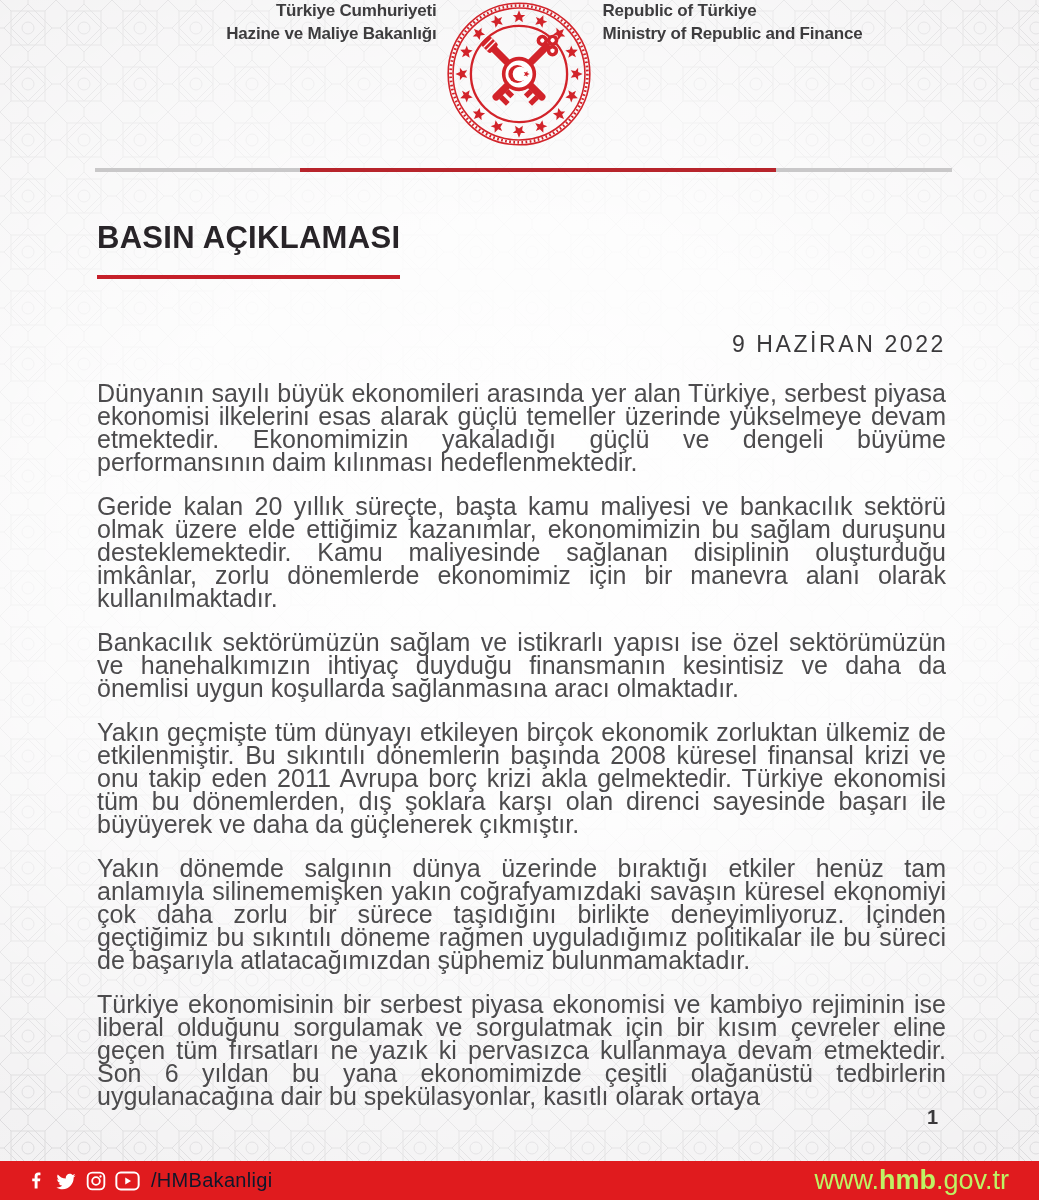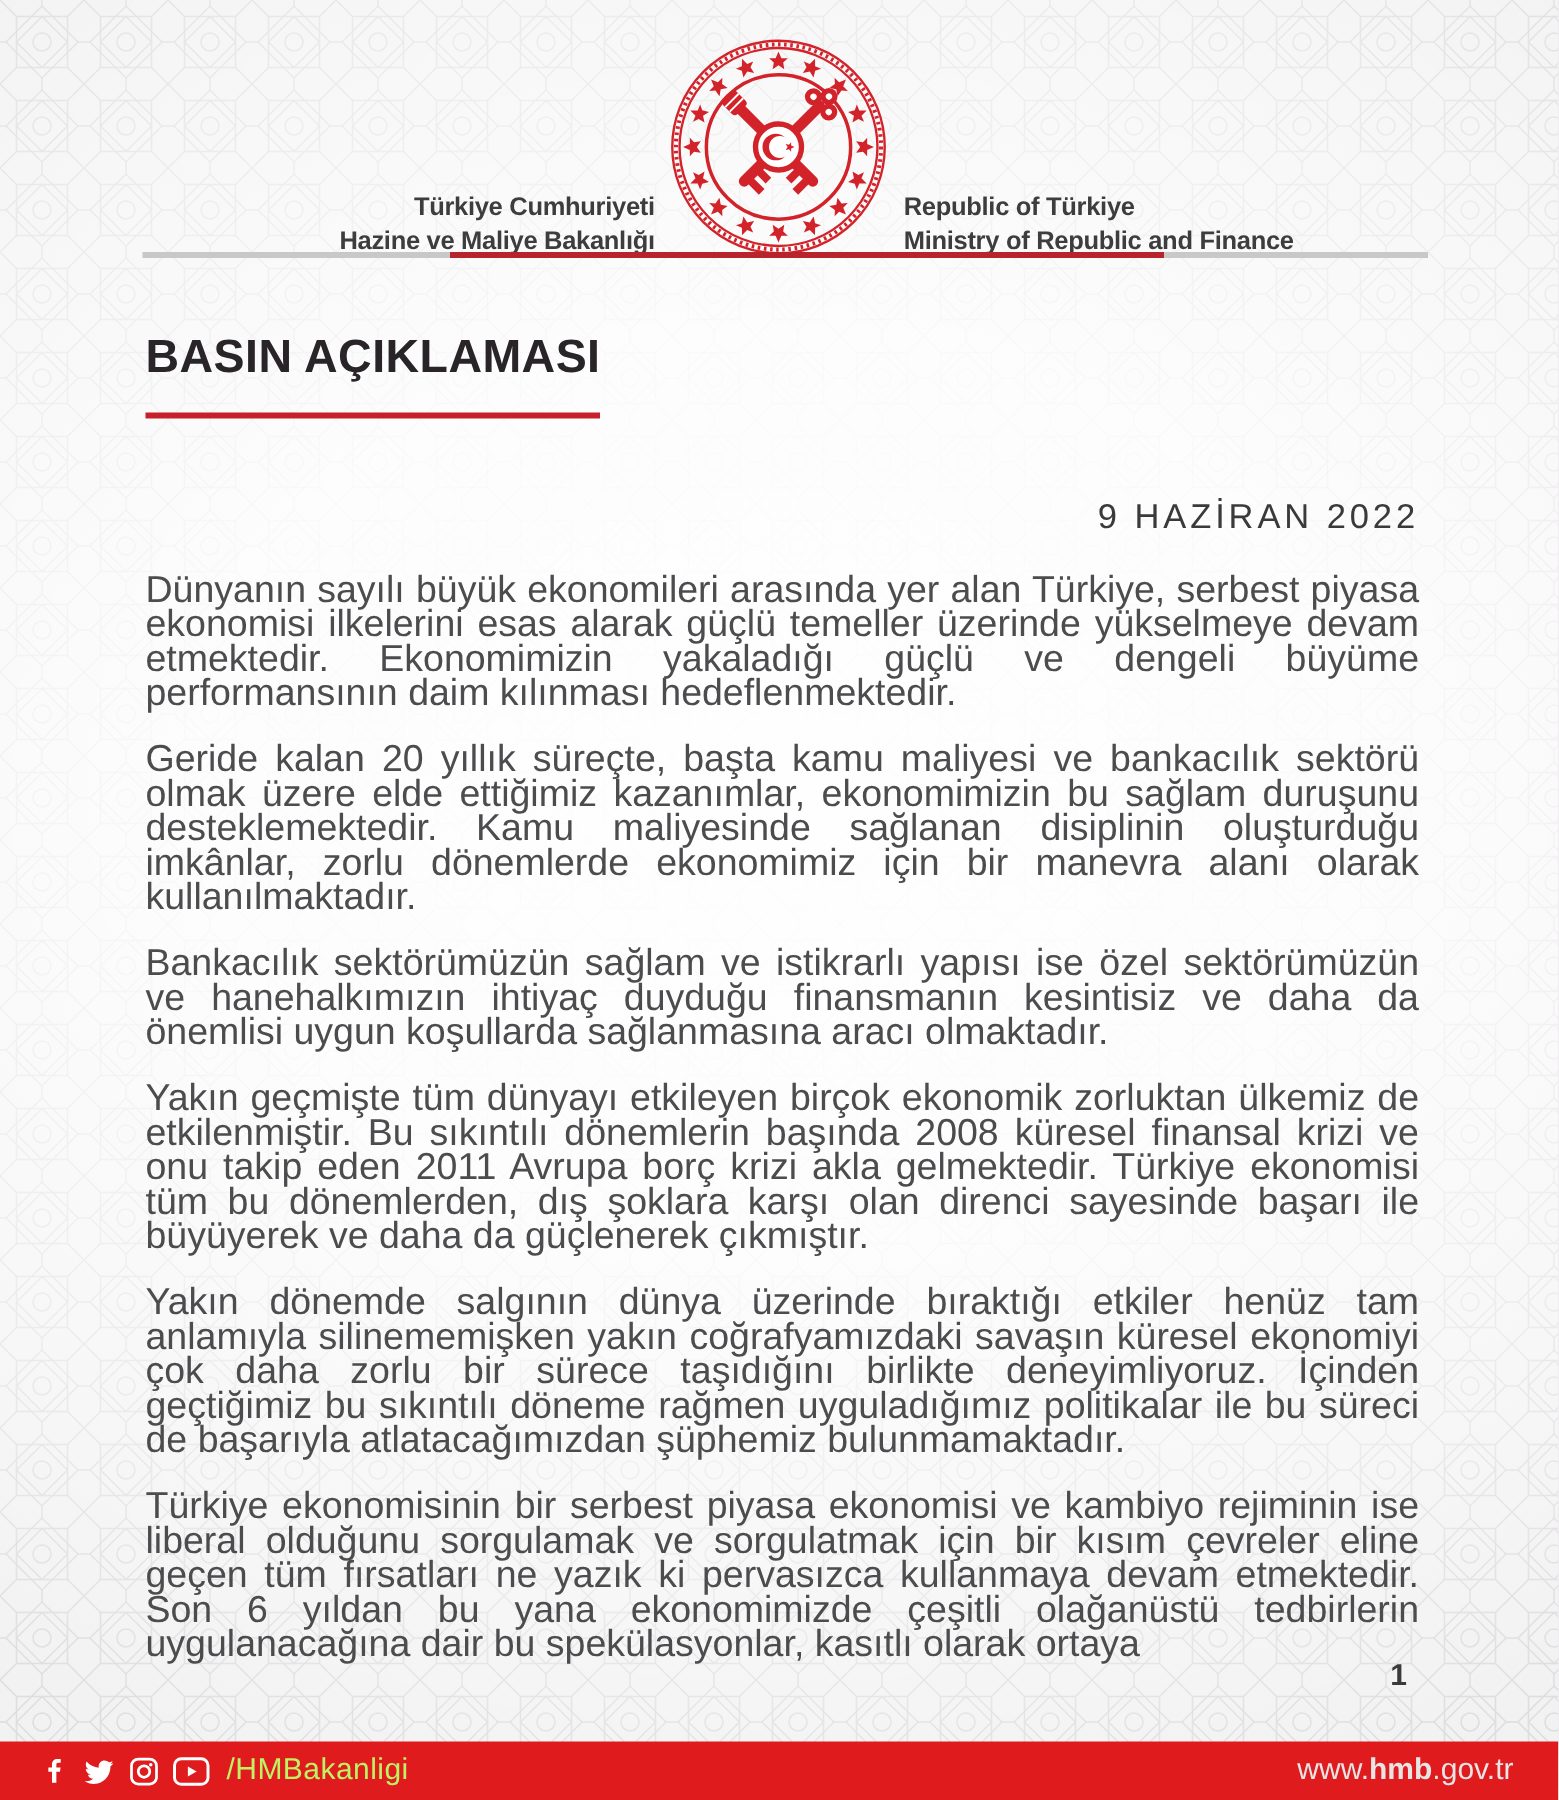--- a/index.html
+++ b/index.html
@@ -13,21 +13,21 @@
   .bg-glow {
     position:absolute; inset:0; z-index:1;
     background: radial-gradient(ellipse 88% 60% at 50% 44%,
       rgba(255,255,255,0.96) 0%, rgba(255,255,255,0.86) 42%,
       rgba(255,255,255,0.45) 74%, rgba(255,255,255,0.05) 100%);
   }
 
   
   .header {
     position:absolute; top:0; left:0; right:0; height:172px;
-    display:flex; align-items:flex-end; padding:0 64px; z-index:2;
+    display:flex; align-items:flex-start; padding:0 64px; z-index:2;
   }
   .org { flex:1; color:#3d3c3e; font-size:17px; font-weight:700;
          line-height:22.5px; letter-spacing:-0.2px; }
   .org-left  { text-align:right; padding-right:6px; }
   .org-right { text-align:left;  padding-left:8px; }
   .emblem-wrap { width:152px; display:flex; justify-content:center; }
 
   
   .divider { position:absolute; top:168px; left:95px; width:857px; height:4px;
              display:flex; z-index:2; }
@@ -54,22 +54,22 @@
   
   .footer {
     position:absolute; left:0; right:0; bottom:0; height:39px; z-index:3;
     background:#e01b1e; color:#fff;
     display:flex; align-items:center; justify-content:space-between;
     padding:0 30px 0 27px;
   }
   .footer-left { display:flex; align-items:center; gap:9px; }
   .social-icon { display:block; }
   .footer-handle { font-size:20px; letter-spacing:0.3px; margin-left:2px;
-                   color:#bef264; }
-  .footer-site { font-size:20px; color:#e5e5e5; }
+                   color:#0f172a; }
+  .footer-site { font-size:27px; color:#bef264; }
   .footer-site b { font-weight:700; }
 </style>
 </head>
 <body>
 
 <div class="page">
 
   <svg class="bg-pattern" width="1039" height="1200" xmlns="http://www.w3.org/2000/svg">
     <defs>
       <pattern id="bgpat" width="56" height="56" patternUnits="userSpaceOnUse">

